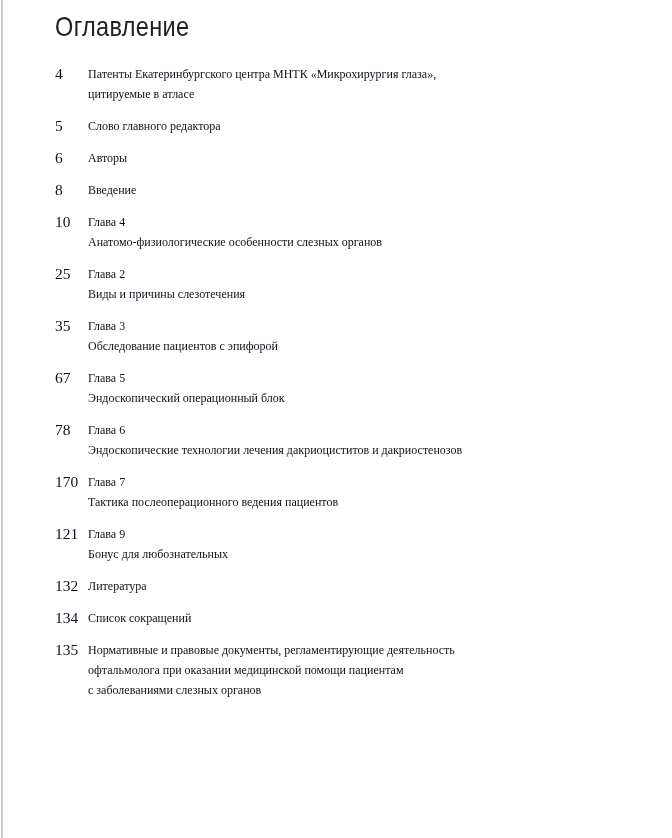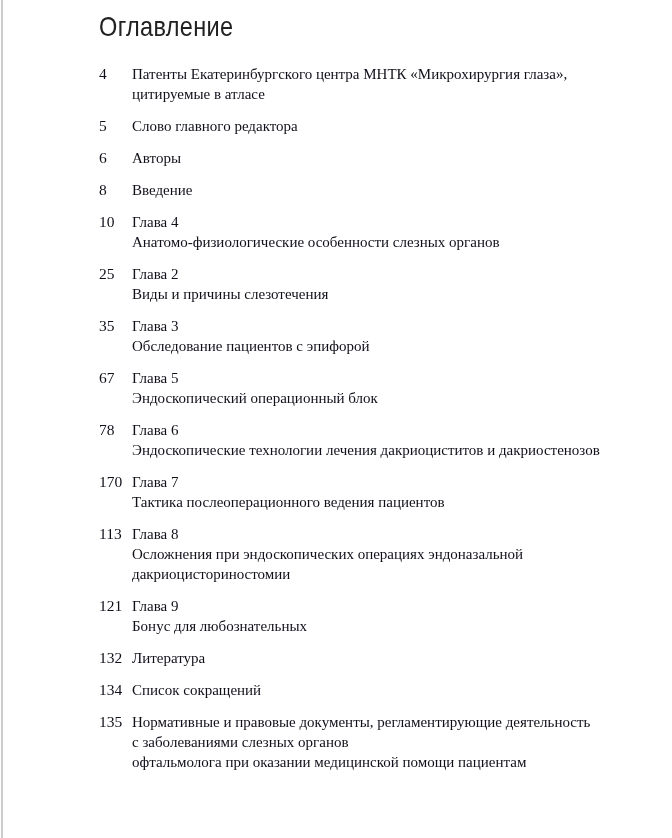--- a/index.html
+++ b/index.html
@@ -14,21 +14,20 @@
   .page-edge {
     position: absolute;
     left: 1px;
     top: 0;
     width: 2px;
     height: 100%;
     background: #cccccc;
   }
   .content {
     padding: 12px 52px 0 55px;
-    margin-left: 44px;
   }
   .doc-title {
     margin: 0;
     font-family: "Liberation Sans", sans-serif;
     font-size: 28px;
     font-weight: 500;
     color: #212121;
     letter-spacing: 0.4px;
     transform: scaleX(0.84);
     transform-origin: left top;
@@ -45,21 +44,21 @@
     margin-bottom: 12px;
   }
   .num {
     flex: 0 0 33px;
     width: 33px;
     font-size: 15.5px;
     line-height: 20px;
     color: #10101a;
   }
   .lines {
-    font-size: 15px;
+    font-size: 12px;
     line-height: 20px;
     color: #10101a;
   }
   .line { white-space: nowrap; }
 </style>
 </head>
 <body>
 
 <div class="page-edge"></div>
 
@@ -139,28 +138,20 @@
     </div>
 
     <div class="entry">
       <div class="num">170</div>
       <div class="lines">
         <div class="line">Глава 7</div>
         <div class="line">Тактика послеоперационного ведения пациентов</div>
       </div>
     </div>
 
-    <div class="entry">
-      <div class="num">113</div>
-      <div class="lines">
-        <div class="line">Глава 8</div>
-        <div class="line">Осложнения при эндоскопических операциях эндоназальной</div>
-        <div class="line">дакриоцисториностомии</div>
-      </div>
-    </div>
 
     <div class="entry">
       <div class="num">121</div>
       <div class="lines">
         <div class="line">Глава 9</div>
         <div class="line">Бонус для любознательных</div>
       </div>
     </div>
 
     <div class="entry">
@@ -174,19 +165,19 @@
       <div class="num">134</div>
       <div class="lines">
         <div class="line">Список сокращений</div>
       </div>
     </div>
 
     <div class="entry">
       <div class="num">135</div>
       <div class="lines">
         <div class="line">Нормативные и правовые документы, регламентирующие деятельность</div>
+        <div class="line">офтальмолога при оказании медицинской помощи пациентам</div>
         <div class="line">с заболеваниями слезных органов</div>
-        <div class="line">офтальмолога при оказании медицинской помощи пациентам</div>
       </div>
     </div>
 
   </div>
 </div>
 
 </body></html>

